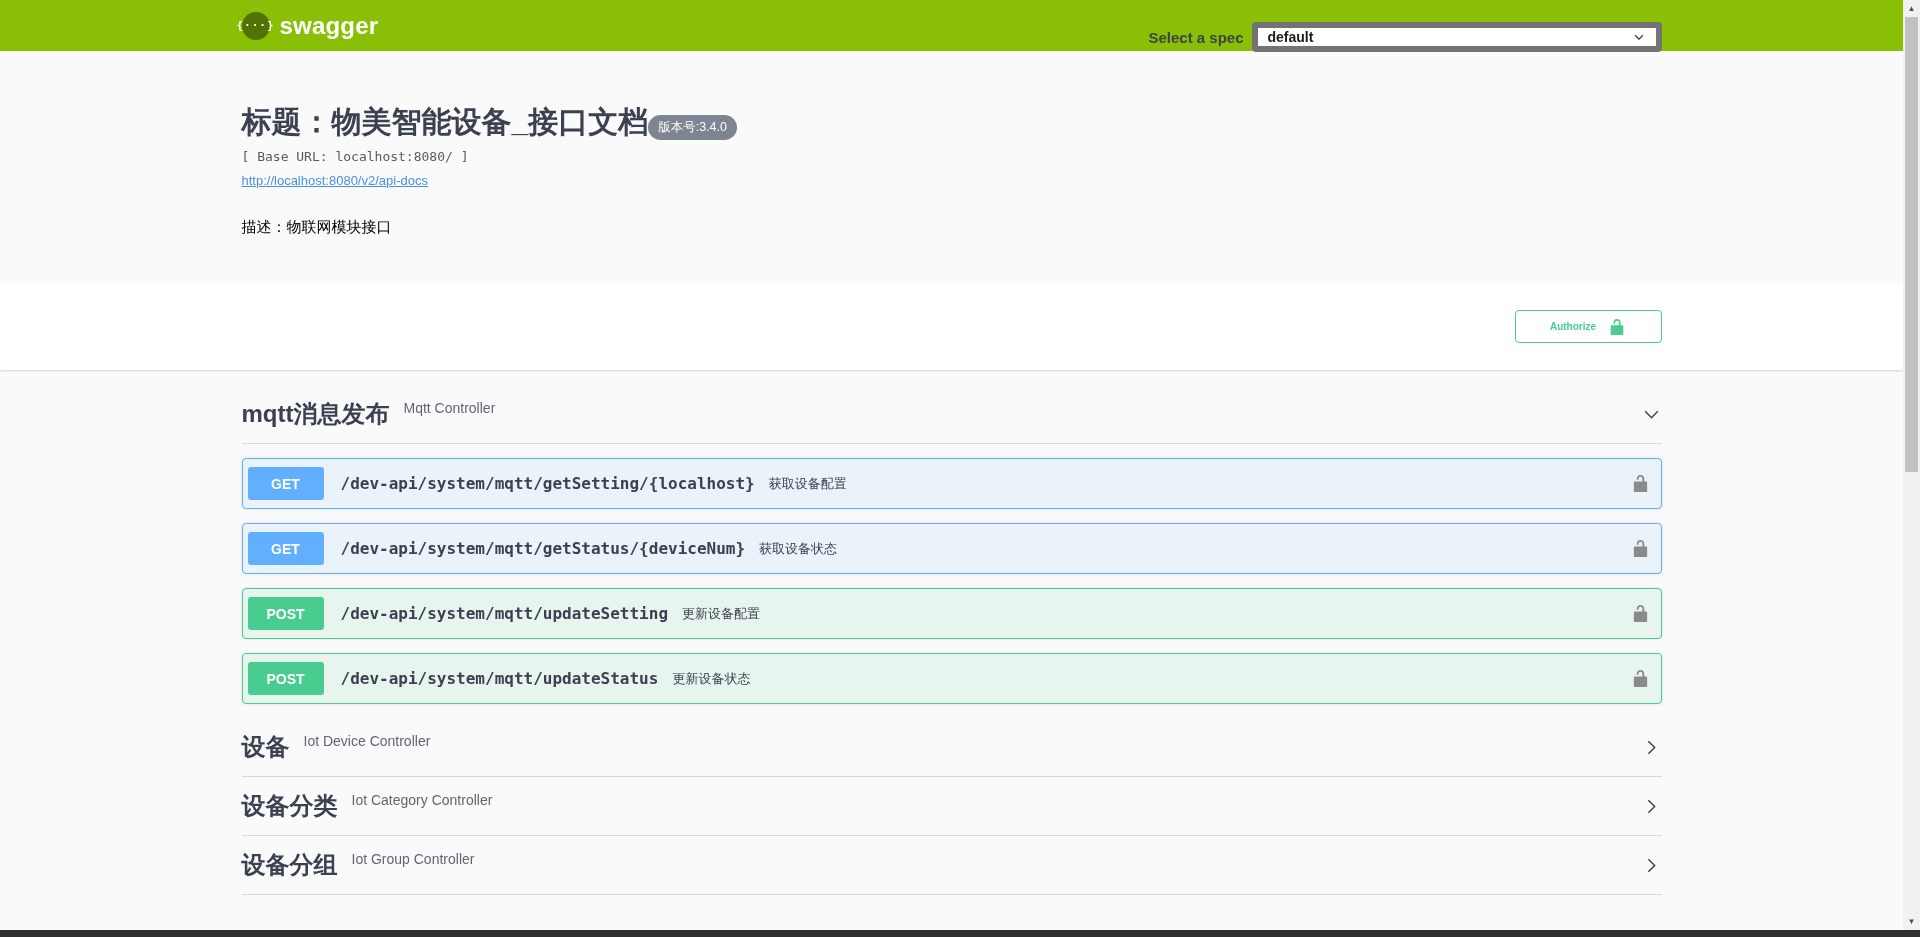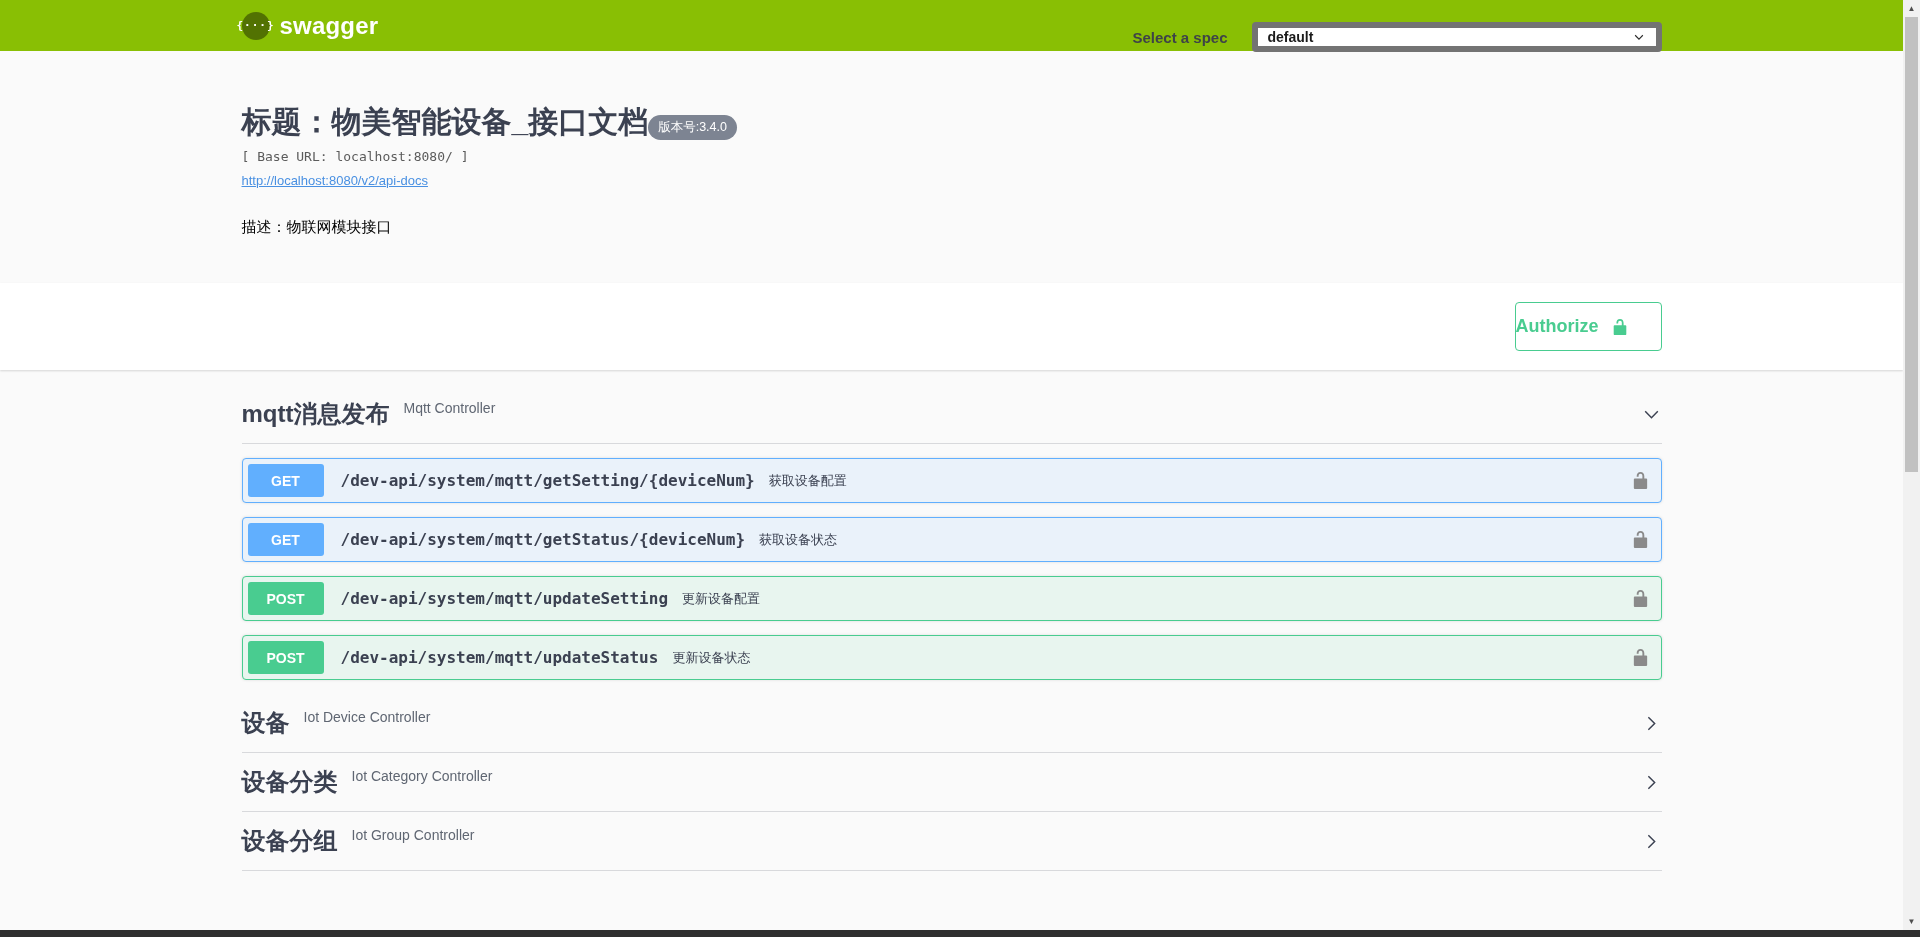--- a/index.html
+++ b/index.html
@@ -15,21 +15,21 @@
   .topbar { height:51px; background:#89bf04; }
   .topbar-wrapper { display:flex; align-items:center; justify-content:space-between; height:100%; }
   .logo { display:flex; align-items:center; gap:10px; cursor:pointer; }
   .logo-circle {
     width:28px; height:28px; border-radius:50%; background:#527202; color:#fff;
     display:flex; align-items:center; justify-content:center;
     font-size:11px; font-weight:bold; letter-spacing:1px;
     font-family:"DejaVu Sans Mono","Liberation Mono",monospace;
   }
   .logo-text { color:#fff; font-size:24px; font-weight:700; letter-spacing:0.2px; }
-  .spec-select-group { display:flex; align-items:center; gap:24px;margin-top:23px; }
+  .spec-select-group { display:flex; align-items:center; gap:8px;margin-top:23px; }
   .spec-select-label { font-size:15px; font-weight:700; color:#3e4348; }
   .select-box {
     width:410px; height:30px; background:#fff; border:6px solid #737373; border-radius:4px;
     display:flex; align-items:center; justify-content:space-between; padding:0 10px;
     font-size:14px; font-weight:700; color:#1b1b1b; cursor:pointer;
   }
 
   
   .info-section { background:#fafafa; height:232px; padding-top:54px; }
   .title-row { display:flex; align-items:flex-start; gap:0; }
@@ -42,39 +42,39 @@
     margin-top:9px; font-size:13px; color:#5b5b5b;
     font-family:"DejaVu Sans Mono","Liberation Mono",monospace;
   }
   .api-docs-link { display:inline-block; margin-top:9px; font-size:13px; color:#4990e2; text-decoration:underline; cursor:pointer; }
   .description { margin-top:29px; font-size:15px; color:#000000; }
 
   
   .scheme-section { background:#fff; height:87px; box-shadow:0 1px 2px 0 rgba(0,0,0,.15); }
   .scheme-wrapper { display:flex; align-items:center; justify-content:flex-end; height:100%; }
   .authorize-btn {
-    width:147px; height:49px; background:transparent; border:1px solid #49cc90; border-radius:4px;
-    color:#49cc90; font-weight:700; font-size:18px; cursor:pointer;
-    display:flex; align-items:center; gap:12px;
+    width:147px; height:33px; background:transparent; border:1px solid #49cc90; border-radius:4px;
+    color:#49cc90; font-weight:700; font-size:10px; cursor:pointer;
+    display:flex; align-items:center; justify-content:center; gap:12px;
     font-family:"Liberation Sans", sans-serif;
   }
 
   
   .tags-section { padding-top:15px; }
   .opblock-tag {
     display:flex; padding:15px 0;
     border-bottom:1px solid rgba(59,65,81,.18); cursor:pointer;
   }
   .tag-name { font-size:24px; font-weight:700; color:#3b4151; line-height:28px; }
   .tag-desc { font-size:14px; font-weight:400; color:#5f6672; margin-left:14px; }
   .chevron { margin-left:auto; display:flex; align-items:center; }
   .chevron.collapsed svg { transform:rotate(-90deg); }
 
   .opblock {
-    display:flex; align-items:center; height:45px; margin:14px 0;
+    display:flex; align-items:center; height:51px; margin:14px 0;
     border-radius:4px; border:1px solid; box-shadow:0 0 3px rgba(0,0,0,.12);
     cursor:pointer;
   }
   .opblock.get  { background:#eaf2fa; border-color:#61affe; }
   .opblock.post { background:#e8f5ef; border-color:#49cc90; }
   .method-badge {
     min-width:76px; height:33px; margin-left:5px; border-radius:3px;
     display:flex; align-items:center; justify-content:center;
     color:#fff; font-size:14px; font-weight:700;
   }
@@ -154,21 +154,21 @@
       <span class="tag-desc">Mqtt Controller</span>
       <span class="chevron">
         <svg width="21" height="21" viewBox="0 0 20 20">
                 <path d="M4 7 L10 13 L16 7" fill="none" stroke="#3b4151" stroke-width="1.4"></path>
               </svg>
       </span>
     </h3>
     <div class="operations">
   <div class="opblock get">
     <span class="method-badge">GET</span>
-    <span class="op-path">/dev-api/system/mqtt/getSetting/{deviceNum}</span>
+    <span class="op-path">/dev-api/system/mqtt/getSetting/{localhost}</span>
     <span class="op-summary">获取设备配置</span>
     <button class="lock-btn">
       <svg width="19" height="19" viewBox="0 0 20 20">
                   <path fill="#8a8a8a" d="M15.8 8H14V5.6C14 2.703 12.665 1 10 1 7.334 1 6 2.703 6 5.6V6h2v-.801C8 3.754 8.797 3 10 3c1.203 0 2 .754 2 2.199V8H4.2c-.552 0-1.2.447-1.2 1v9c0 .553.648 1 1.2 1h11.6c.552 0 1.2-.447 1.2-1V9c0-.553-.648-1-1.2-1z"></path>
                 </svg>
     </button>
   </div>
 
   <div class="opblock get">
     <span class="method-badge">GET</span>

